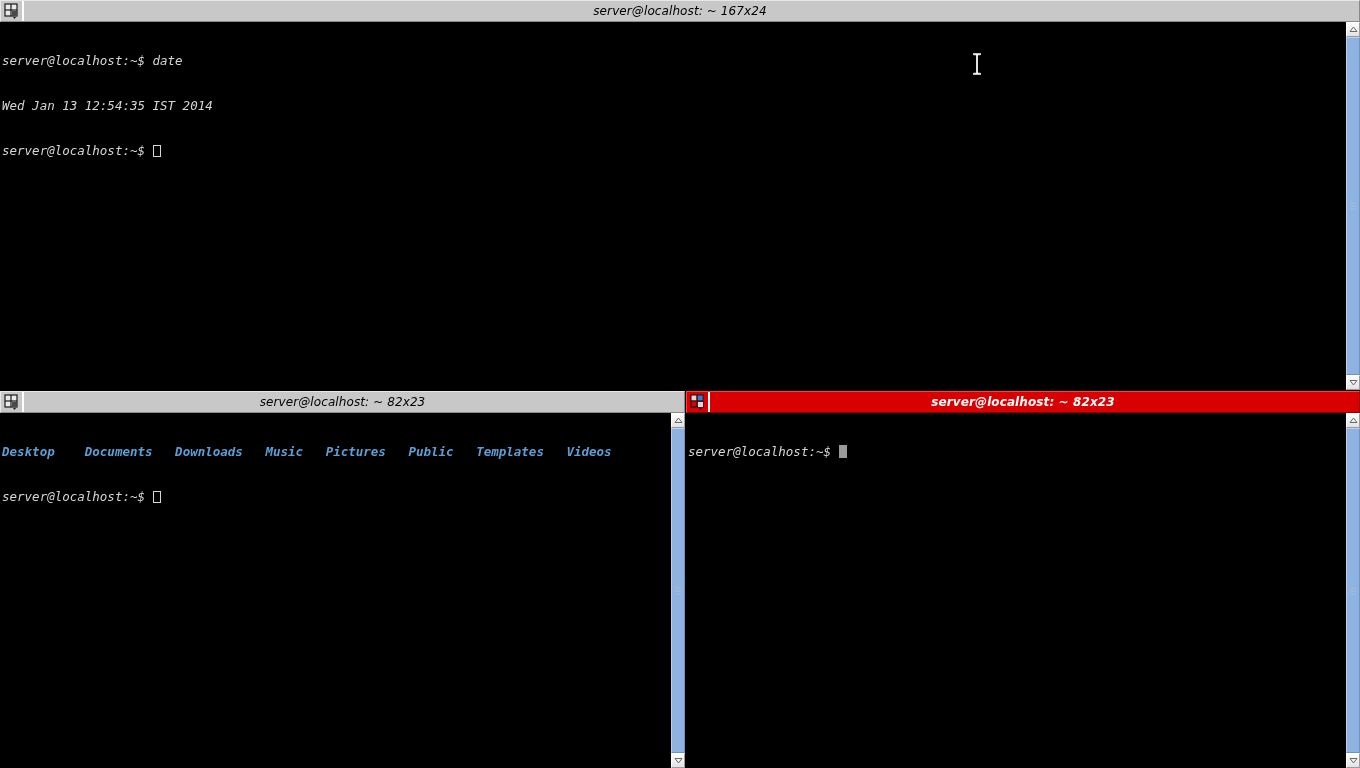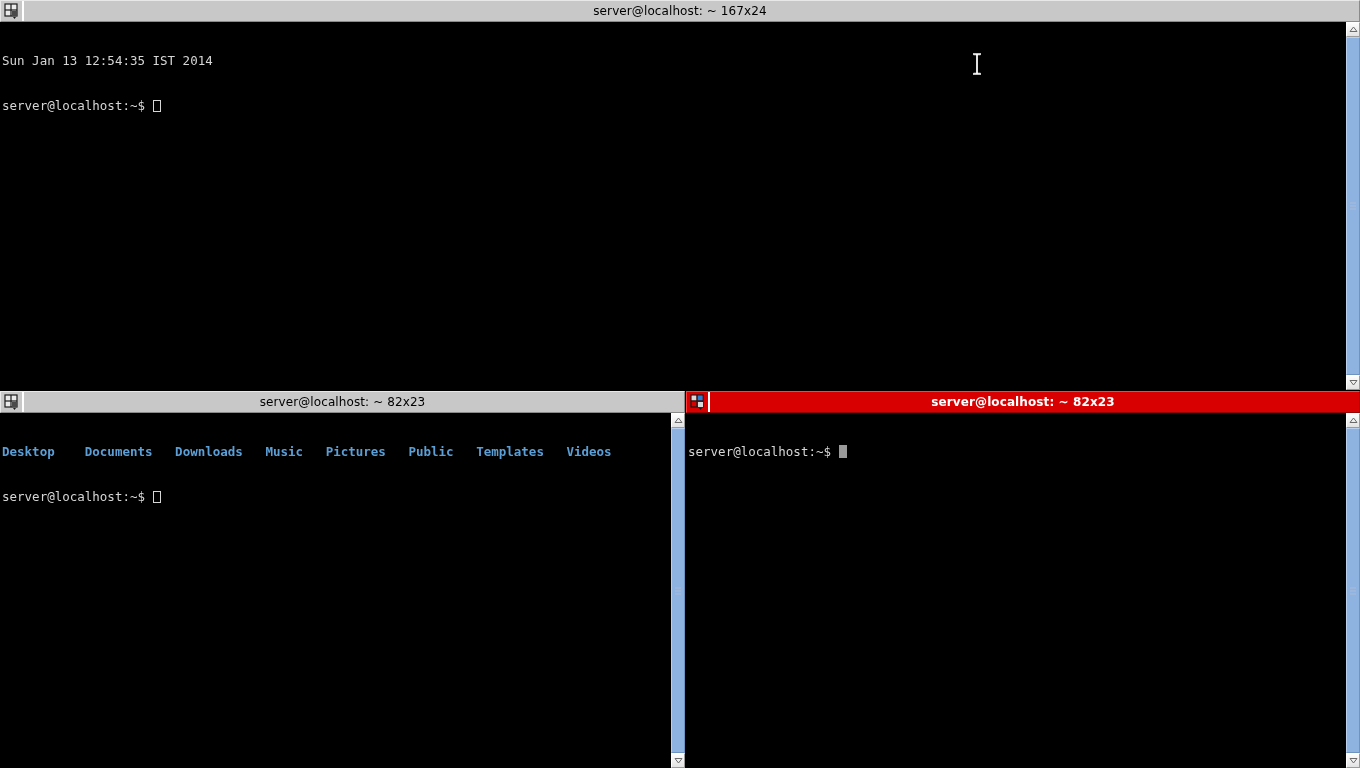--- a/index.html
+++ b/index.html
@@ -11,20 +11,21 @@
     overflow: hidden;
     background: #000000;
     font-family: "DejaVu Sans Mono", monospace;
   }
 
   #screen {
     position: relative;
     width: 1116px;
     height: 768px;
     background: #000000;
+    font-style: italic;
   }
 
   
   .window {
     position: absolute;
     background: #000000;
     display: flex;
     flex-direction: column;
     overflow: hidden;
   }
@@ -201,21 +202,22 @@
           <rect x="8" y="8" width="5" height="5" fill="#4a4a4a"></rect>
           <path d="M9 14 l3 0 l-1.5 2 z" fill="#1a1a1a"></path>
         </svg>
       </div>
       <div class="title-sep"></div>
       <div class="title-text" style="color: rgb(0, 0, 0);">server@localhost: ~ 167x24</div>
     </div>
 
     <div class="win-body">
       <div class="term">
-        <span class="line"><span>Sun Jan 13 12:54:35 IST 2014</span></span>
+        <span class="line"><span>server@localhost:~$ date</span></span>
+        <span class="line"><span>Wed Jan 13 12:54:35 IST 2014</span></span>
         <span class="line"><span>server@localhost:~$ </span><span class="blockcursor"></span></span>
       </div>
 
       <div class="sbar">
         <div class="sb-btn">
           <svg width="9" height="7" viewBox="0 0 9 7">
               <path d="M4.5 1 L8 5.5 L1 5.5 Z" fill="none" stroke="#6a6a6a" stroke-width="1"></path>
             </svg>
         </div>
         <div class="sb-track" style="background: rgb(223, 232, 245);">

